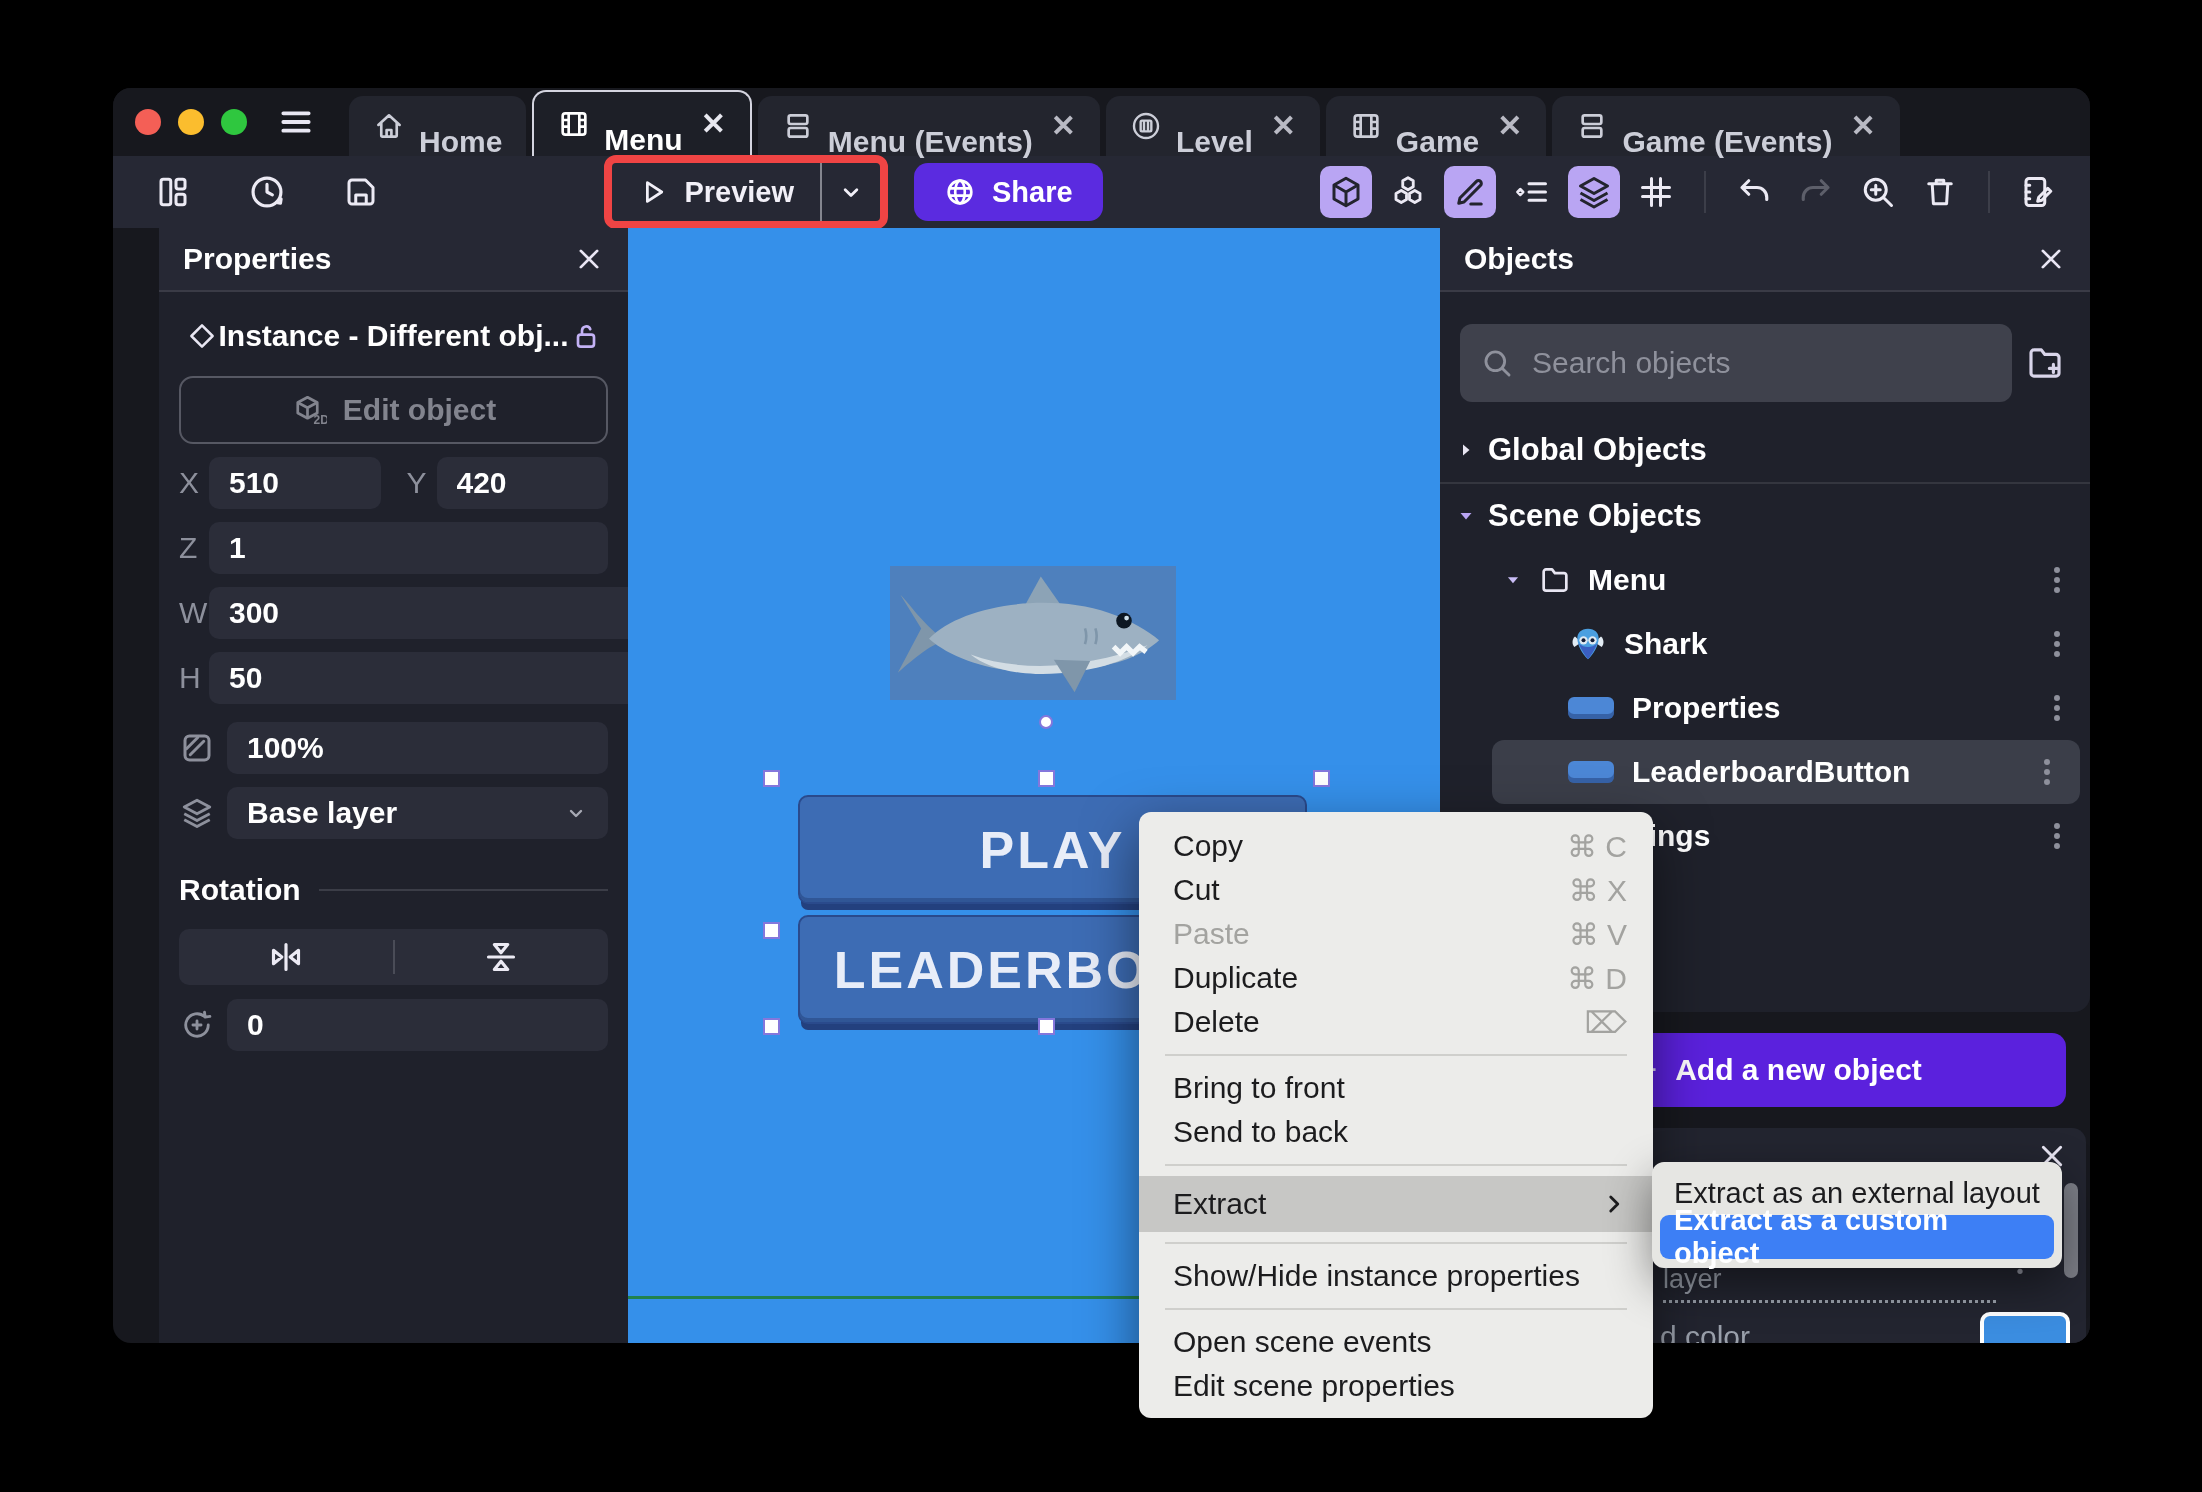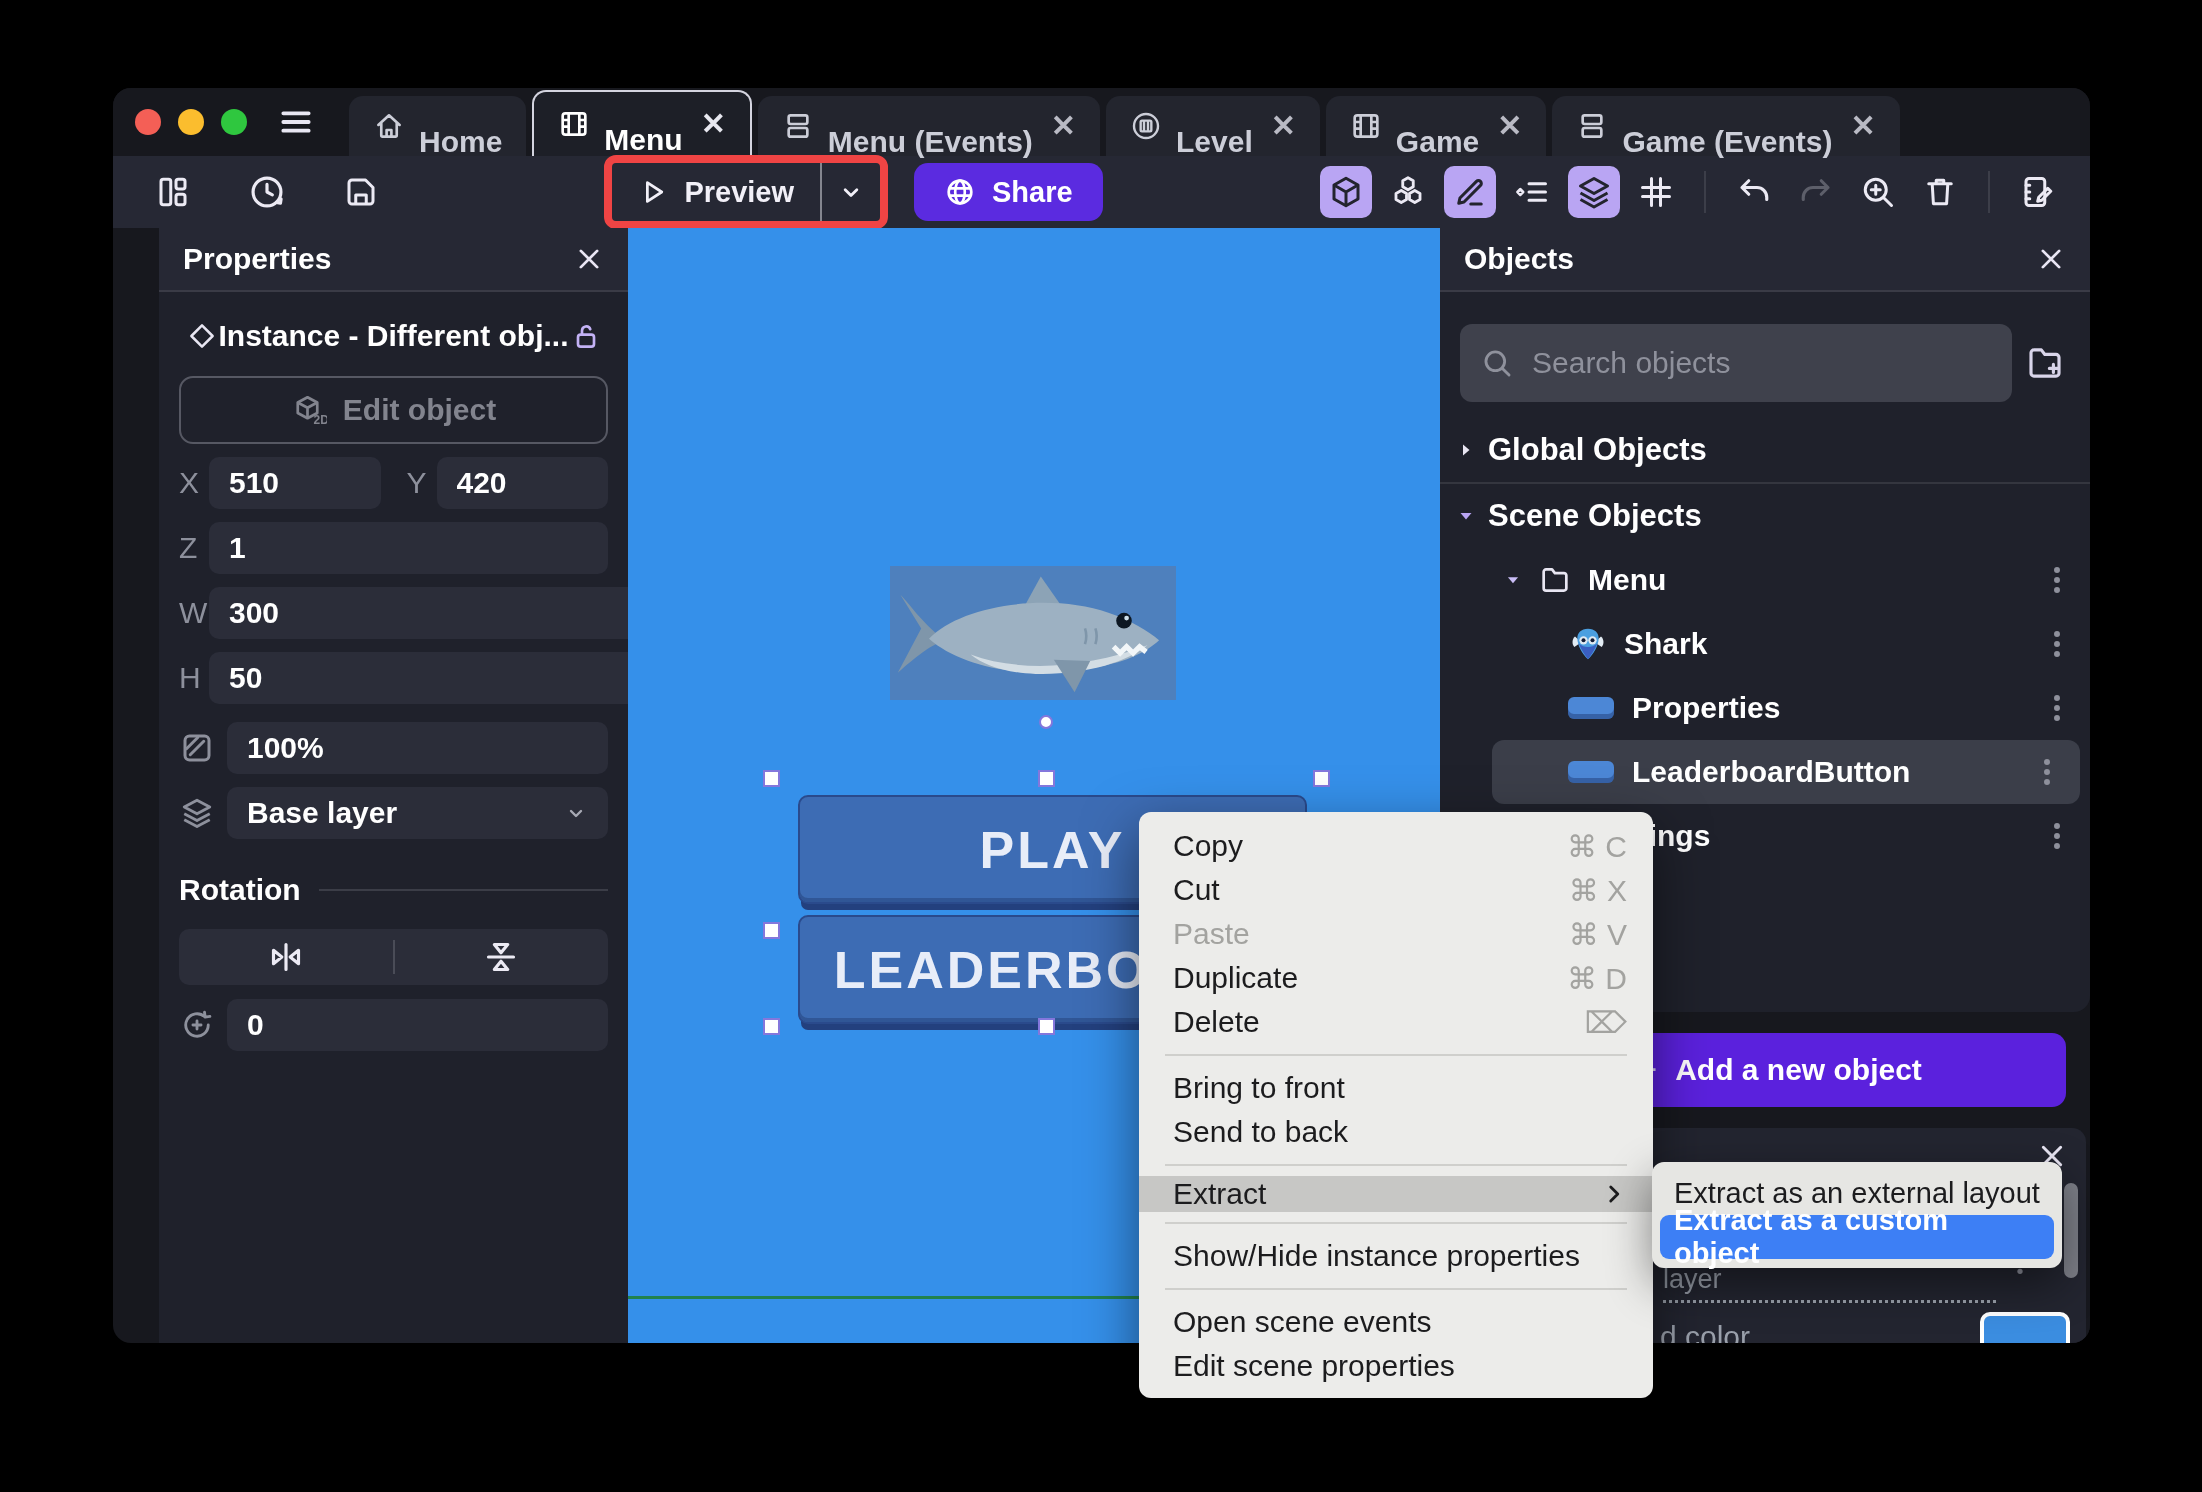--- a/index.html
+++ b/index.html
@@ -107,21 +107,21 @@
   .lp-dots{position:absolute;left:217px;top:172px;width:333px;border-top:3px dotted #9aa0ab;}
   .lp-text2{position:absolute;left:214px;top:192px;color:#9aa0ab;font-size:30px;}
   .lp-swatch{position:absolute;left:534px;top:184px;width:82px;height:64px;border:4px solid #fff;border-radius:10px;}
   .lp-scroll{position:absolute;right:8px;top:55px;width:14px;height:95px;background:#7d7f88;border-radius:7px;}
   
   .ctx{position:absolute;left:1139px;top:812px;width:514px;background:#ececea;border-radius:12px;
        box-shadow:0 20px 55px rgba(0,0,0,.5);padding:12px 0 10px 0;z-index:30;color:#1c1c1e;font-size:30px;}
   .ci{height:44px;display:flex;align-items:center;padding:0 26px 0 34px;}
   .ci .sc{margin-left:auto;color:#a3a3a0;}
   .ci.dis{color:#a3a3a0;}
-  .ci.hl{background:#c7c7c5;height:36px;}
+  .ci.hl{background:#c7c7c5;height:56px;}
   .ci .subarrow{margin-left:auto;color:#1c1c1e;display:flex;}
   .csep{height:2px;background:#cfcfcc;margin:10px 26px;}
   
   .submenu{position:absolute;left:1652px;top:1162px;width:394px;background:#e6e6e3;border-radius:12px;
            box-shadow:0 16px 45px rgba(0,0,0,.45);padding:9px 8px;z-index:31;font-size:29px;}
   .si{height:44px;display:flex;align-items:center;padding:0 14px;border-radius:9px;color:#1c1c1e;}
   .si.sel{background:#3d7ff5;color:#fff;font-weight:700;}
   svg{display:block;}
 </style>
 </head>

